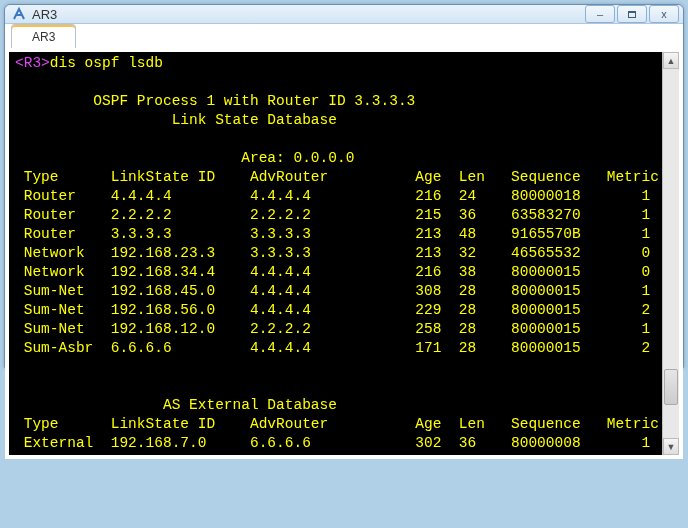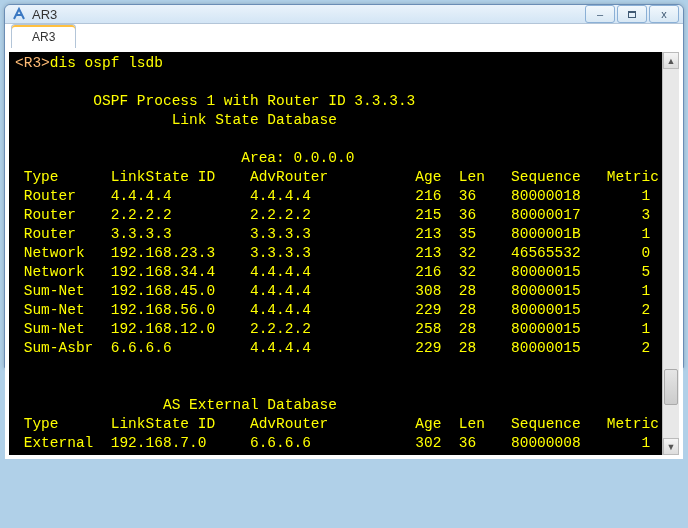--- a/index.html
+++ b/index.html
@@ -97,21 +97,21 @@
     line-height: 19px;
     padding: 2px 6px;
     overflow: hidden;
     position: relative;
   }
   .terminal pre {
     margin: 0;
     white-space: pre;
     font-family: inherit;
   }
-  .prompt-host { color: #fdba74; }
+  .prompt-host { color: #d946ef; }
   .scrollbar {
     width: 17px;
     background: #e8e8e8;
     border-left: 1px solid #c0c0c0;
     display: flex;
     flex-direction: column;
   }
   .scroll-btn {
     height: 17px;
     background: linear-gradient(to bottom,#f5f5f5,#ddd);
@@ -162,29 +162,29 @@
 
   <div class="terminal-wrap">
     <div class="terminal">
 <pre><span class="prompt-host">&lt;R3&gt;</span><span>dis ospf lsdb</span>
 
          <span>OSPF Process 1 with Router ID 3.3.3.3</span>
                   <span>Link State Database</span>
 
                           <span>Area: 0.0.0.0</span>
  <span>Type      LinkState ID    AdvRouter          Age  Len   Sequence   Metric</span>
- <span>Router    4.4.4.4         4.4.4.4            216  36    80000018       1</span>
- <span>Router    2.2.2.2         2.2.2.2            215  36    80000017       3</span>
- <span>Router    3.3.3.3         3.3.3.3            213  35    8000001B       1</span>
+ <span>Router    4.4.4.4         4.4.4.4            216  24    80000018       1</span>
+ <span>Router    2.2.2.2         2.2.2.2            215  36    63583270       1</span>
+ <span>Router    3.3.3.3         3.3.3.3            213  48    9165570B       1</span>
  <span>Network   192.168.23.3    3.3.3.3            213  32    46565532       0</span>
- <span>Network   192.168.34.4    4.4.4.4            216  32    80000015       5</span>
+ <span>Network   192.168.34.4    4.4.4.4            216  38    80000015       0</span>
  <span>Sum-Net   192.168.45.0    4.4.4.4            308  28    80000015       1</span>
  <span>Sum-Net   192.168.56.0    4.4.4.4            229  28    80000015       2</span>
  <span>Sum-Net   192.168.12.0    2.2.2.2            258  28    80000015       1</span>
- <span>Sum-Asbr  6.6.6.6         4.4.4.4            229  28    80000015       2</span>
+ <span>Sum-Asbr  6.6.6.6         4.4.4.4            171  28    80000015       2</span>
 
 
                  <span>AS External Database</span>
  <span>Type      LinkState ID    AdvRouter          Age  Len   Sequence   Metric</span>
  <span>External  192.168.7.0     6.6.6.6            302  36    80000008       1</span></pre>
     </div>
     <div class="scrollbar">
       <div class="scroll-btn">▲</div>
       <div class="scroll-track">
         <div class="scroll-thumb"></div>

